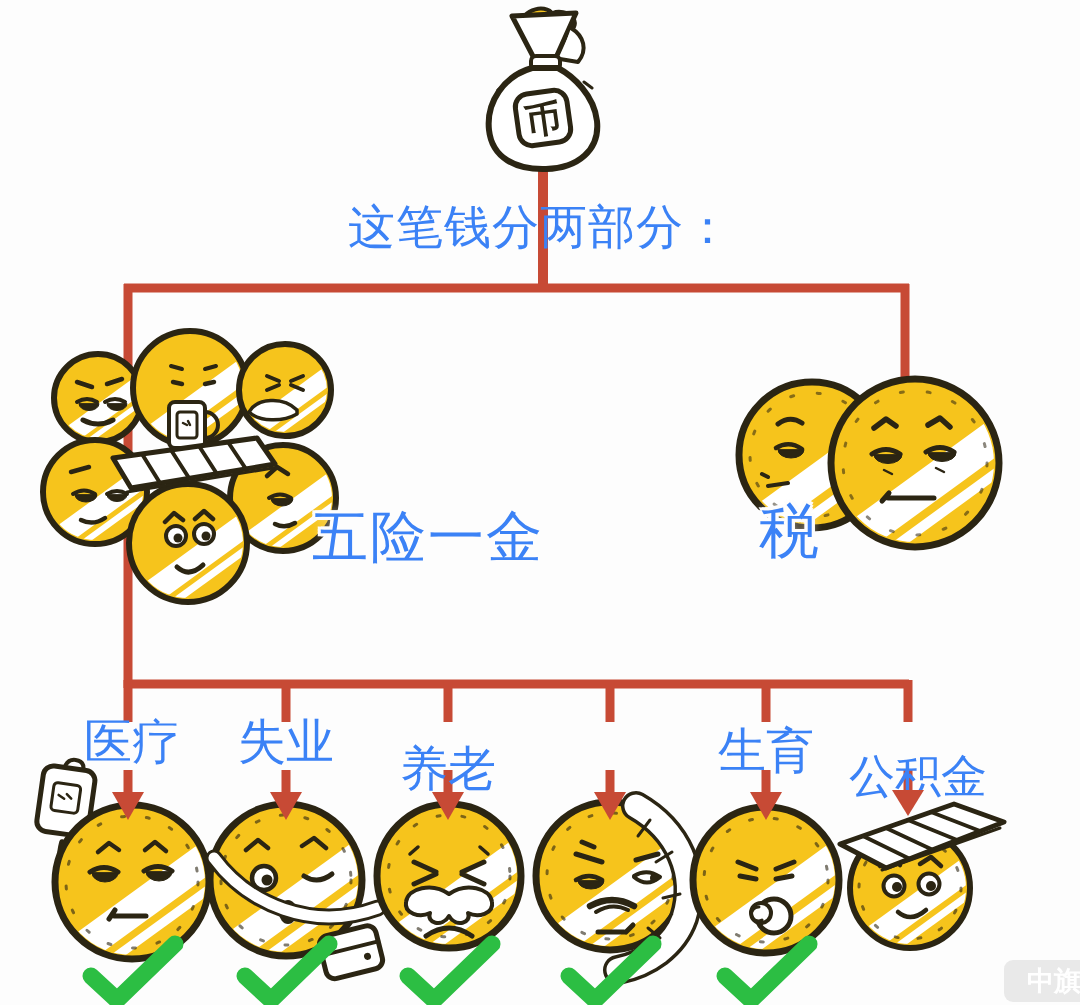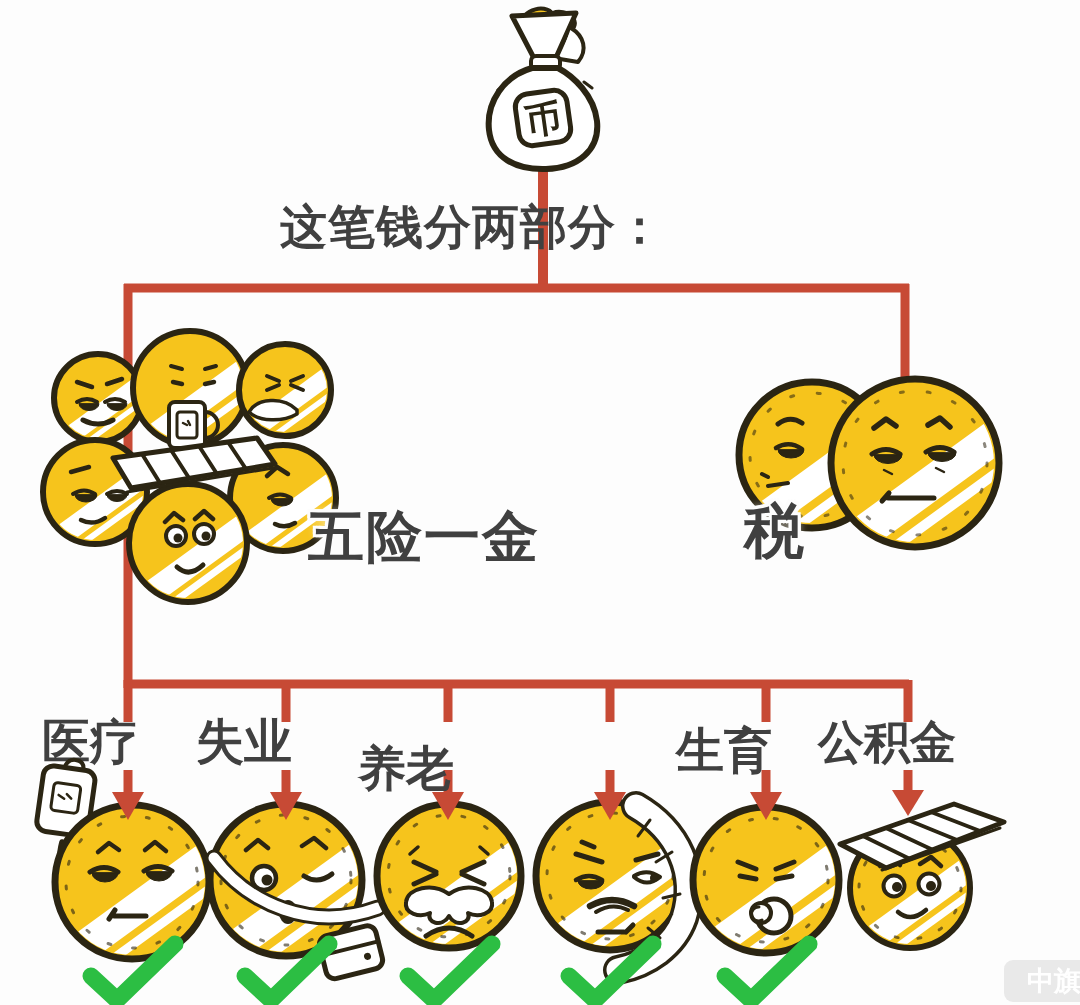--- a/index.html
+++ b/index.html
@@ -1,20 +1,20 @@
 <!DOCTYPE html>
 <html><head>
 <meta charset="utf-8">
 <style>
   html,body{margin:0;padding:0;background:#fdfdfd;}
   .canvas{position:relative;width:1080px;height:1005px;background:#fdfdfd;overflow:hidden;
           font-family:"Liberation Sans","DejaVu Sans",sans-serif;}
   .abs{position:absolute;}
   svg{display:block;overflow:visible;}
-  .zh{font-weight:bold;color:#404040;text-align:left;white-space:nowrap;}
+  .zh{font-weight:normal;color:#3b82f6;text-align:center;white-space:nowrap;}
   .halo{text-shadow:-3px 0 0 #fdfdfd,3px 0 0 #fdfdfd,0 -3px 0 #fdfdfd,0 3px 0 #fdfdfd,
         -3px -3px 0 #fdfdfd,3px 3px 0 #fdfdfd,-3px 3px 0 #fdfdfd,3px -3px 0 #fdfdfd,0 0 10px #fdfdfd;}
   .title{font-size:47px;letter-spacing:1px;}
   .big-label{font-size:56px;letter-spacing:2px;}
   .tax-label{font-size:60px;}
   .item-label{font-size:48px;line-height:56px;}
   .watermark{background:#e9e9e9;border-radius:9px;color:#ffffff;font-weight:bold;font-size:27px;
              display:flex;align-items:center;justify-content:center;}
 </style>
 </head>
@@ -200,21 +200,21 @@
       </g>
     </g>
   </svg>
 
   <div class="abs zh tax-label halo" style="left:744px;top:492px;width:90px;">税</div>
 
   <div class="abs zh item-label" style="left:42px;top:714px;width:180px;">医疗</div>
   <div class="abs zh item-label" style="left:196px;top:714px;width:180px;">失业</div>
   <div class="abs zh item-label" style="left:358px;top:741px;width:180px;">养老</div>
   <div class="abs zh item-label" style="left:676px;top:714px;width:180px;margin-top:9px;">生育</div>
-  <div class="abs zh item-label" style="left:818px;top:714px;width:200px;font-size:46px;">公积金</div>
+  <div class="abs zh item-label" style="left:818px;top:748px;width:200px;font-size:46px;">公积金</div>
 
   <svg class="abs" style="left:14px;top:754px" width="220" height="250" viewBox="0 0 220 250">
     <defs>
         <clipPath id="k9">
           <circle cx="118" cy="128" r="73"></circle>
         </clipPath>
       </defs>
     <g stroke-linecap="round" stroke-linejoin="round">
       <g stroke="#2B2513" fill="none">
         <g transform="rotate(8 52 46)">

